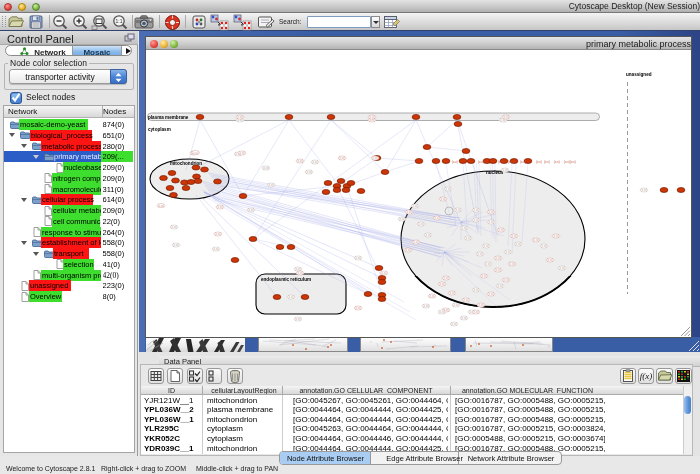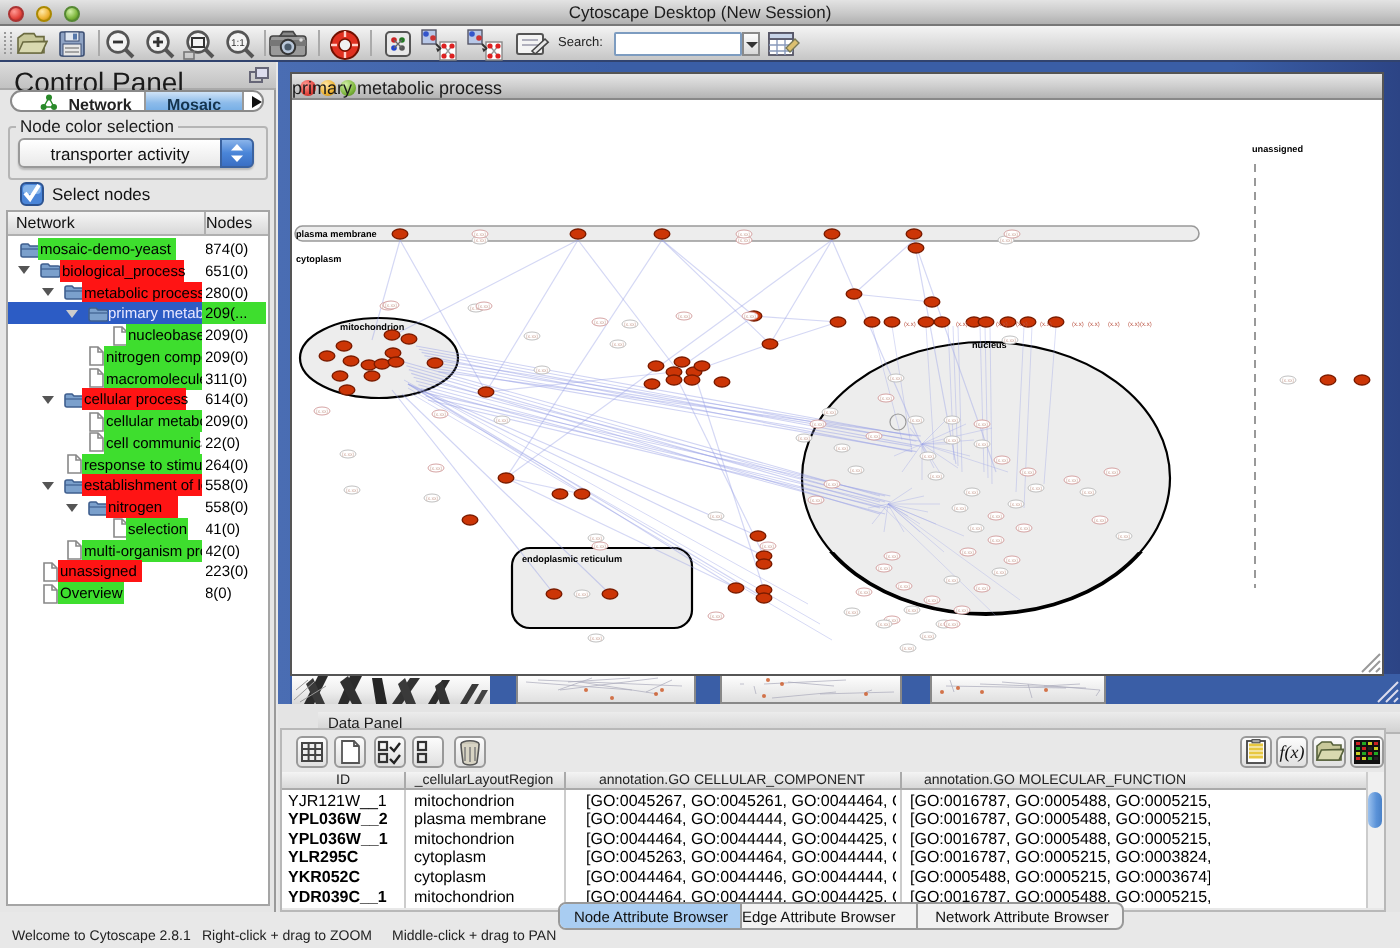--- a/index.html
+++ b/index.html
@@ -3,21 +3,21 @@
 *{margin:0;padding:0;box-sizing:border-box;}
 html,body{width:700px;height:474px;overflow:hidden;}
 body{font-family:"Liberation Sans",sans-serif;background:#e8e8e8;position:relative;}
 .abs{position:absolute;}
 </style></head><body>
 
 <div class="abs" style="left:0;top:0;width:700px;height:13px;background:linear-gradient(#e3e3e3,#c9c9c9 55%,#b0b0b0);border-bottom:1px solid #777;">
  <div class="abs" style="left:4px;top:3px;width:8px;height:8px;border-radius:50%;background:radial-gradient(circle at 35% 30%,#ff9a94,#e3443c 60%,#9c1f1a);border:0.5px solid #a33;"></div>
  <div class="abs" style="left:18px;top:3px;width:8px;height:8px;border-radius:50%;background:radial-gradient(circle at 35% 30%,#ffe9a8,#eeb231 60%,#aa7a12);border:0.5px solid #a80;"></div>
  <div class="abs" style="left:32px;top:3px;width:8px;height:8px;border-radius:50%;background:radial-gradient(circle at 35% 30%,#d2f0a8,#7db63c 60%,#4a7a14);border:0.5px solid #583;"></div>
- <div class="abs" style="left:0;top:1px;width:700px;text-align:center;font-size:8.5px;color:#1c1c1c;">Cytoscape Desktop (New Session)</div>
+ <div class="abs" style="left:0;top:1px;width:700px;text-align:right;font-size:8.5px;color:#1c1c1c;">Cytoscape Desktop (New Session)</div>
 </div>
 
 <div class="abs" style="left:0;top:13px;width:700px;height:18px;background:linear-gradient(#f4f4f4,#d9d9d9 60%,#c6c6c6);border-bottom:1.5px solid #31436e;">
     <div class="abs" style="left:2px;top:3px;width:1px;height:11px;background:repeating-linear-gradient(#999 0 1px,transparent 1px 2px);"></div>
     <div class="abs" style="left:5px;top:3px;width:1px;height:11px;background:repeating-linear-gradient(#999 0 1px,transparent 1px 2px);"></div>
     <div class="abs" style="left:7px;top:1px;width:17px;height:16px;"><svg width="17" height="16" viewBox="0 0 17 16">
         <path d="M2 5 l3 -2.2 5 0 1 1.5 4 0 0 8 -13 0z" fill="#c8c89a" stroke="#6b6b40" stroke-width="0.8"></path>
         <path d="M2 12.5 l2.5-5.5 12-0.3 -2.7 5.8z" fill="#d9d9b0" stroke="#6b6b40" stroke-width="0.8"></path>
       </svg></div>
     <div class="abs" style="left:28px;top:1px;width:17px;height:16px;"><svg width="16" height="16" viewBox="0 0 16 16">
@@ -113,21 +113,21 @@
     <div class="abs" style="left:372.5px;top:7.5px;width:0;height:0;border-left:3px solid transparent;border-right:3px solid transparent;border-top:3.5px solid #333;"></div>
     <div class="abs" style="left:383px;top:1px;width:17px;height:16px;"><svg width="18" height="16" viewBox="0 0 18 16">
         <rect x="1.5" y="2.5" width="12" height="11" fill="#fff" stroke="#556" stroke-width="0.9"></rect>
         <path d="M1.5 5.5 h12 M1.5 8.5 h12 M1.5 11.5 h12 M5.5 2.5 v11 M9.5 2.5 v11" stroke="#8899bb" stroke-width="0.7"></path>
         <rect x="1.5" y="2.5" width="12" height="3" fill="#c8d4e8" stroke="#556" stroke-width="0.9"></rect>
         <path d="M10 10 l4.5-4.5 2 2 L12 12z" fill="#ddc070" stroke="#775" stroke-width="0.7"></path>
       </svg></div>
   </div>
 <div class="abs" style="left:0;top:31px;width:138px;height:425px;background:#e6e6e6;border-right:1px solid #9a9a9a;"></div>
 <div class="abs" style="left:0;top:31px;width:138px;height:14px;background:linear-gradient(#dcdcdc,#c2c2c2);border-bottom:1px solid #aaa;">
-    <div class="abs" style="left:7px;top:2px;font-size:14px;color:#1a1a1a;">Control Panel</div>
+    <div class="abs" style="left:7px;top:2px;font-size:11px;color:#1a1a1a;">Control Panel</div>
     <svg class="abs" style="left:124px;top:2px" width="11" height="10" viewBox="0 0 11 10">
       <rect x="1" y="3" width="6" height="5" fill="none" stroke="#667" stroke-width="1"></rect>
       <rect x="4" y="1" width="6" height="5" fill="#dde" stroke="#667" stroke-width="1"></rect>
     </svg>
   </div>
 <div class="abs" style="left:5px;top:45px;width:127px;height:11px;background:#fff;border:1px solid #8a8a8a;border-radius:5.5px;overflow:hidden;">
 <div class="abs" style="left:66px;top:0;width:50px;height:11px;background:linear-gradient(#cfe3f7,#8cbbea 50%,#6da9e4);border-left:1px solid #999;border-right:1px solid #999;"></div>
 <svg class="abs" style="left:14px;top:1px" width="9" height="9" viewBox="0 0 9 9">
       <circle cx="4.5" cy="1.8" r="1.5" fill="#2a8a2a"></circle>
       <circle cx="1.8" cy="6.5" r="1.5" fill="#2a8a2a"></circle>
@@ -250,36 +250,36 @@
   </svg>
 <div class="abs" style="left:41px;top:237.25px;width:60px;height:11px;background:#ff1414;"></div>
 <div class="abs" style="left:42px;top:238.45px;font-size:7.5px;color:#000;white-space:nowrap;width:59px;overflow:hidden;">establishment of lo</div>
 <div class="abs" style="left:102.5px;top:238.45px;font-size:7.5px;color:#000;white-space:nowrap;width:31px;overflow:hidden;">558(0)</div>
 <div class="abs" style="left:33px;top:251.5px;width:0;height:0;border-left:3.2px solid transparent;border-right:3.2px solid transparent;border-top:4.5px solid #555;"></div>
 <svg class="abs" style="left:44px;top:249.5px" width="10" height="8" viewBox="0 0 10 8">
     <path d="M0.5 2 q0-1 1-1 h2.5 l1 1 h4 q1 0 1 1 v3.5 q0 1-1 1 h-7.5 q-1 0-1-1z" fill="#7ba0cc" stroke="#3f5f8f" stroke-width="0.8"></path>
     <path d="M0.5 3.5 h9" stroke="#3f5f8f" stroke-width="0.6"></path>
   </svg>
 <div class="abs" style="left:53px;top:248.0px;width:36px;height:11px;background:#ff1414;"></div>
-<div class="abs" style="left:54px;top:249.2px;font-size:7.5px;color:#000;white-space:nowrap;width:47px;overflow:hidden;">nitrogen</div>
+<div class="abs" style="left:54px;top:249.2px;font-size:7.5px;color:#000;white-space:nowrap;width:47px;overflow:hidden;">transport</div>
 <div class="abs" style="left:102.5px;top:249.2px;font-size:7.5px;color:#000;white-space:nowrap;width:31px;overflow:hidden;">558(0)</div>
 <svg class="abs" style="left:56px;top:259.25px" width="8" height="10" viewBox="0 0 8 10">
     <path d="M1 0.5 h4 l2.5 2.5 v6.5 h-6.5z" fill="#fff" stroke="#888" stroke-width="0.8"></path>
     <path d="M5 0.5 v2.5 h2.5" fill="none" stroke="#888" stroke-width="0.8"></path>
   </svg>
 <div class="abs" style="left:63px;top:258.75px;width:31px;height:11px;background:#3ede2e;"></div>
 <div class="abs" style="left:64px;top:259.95px;font-size:7.5px;color:#000;white-space:nowrap;width:37px;overflow:hidden;">selection</div>
 <div class="abs" style="left:102.5px;top:259.95px;font-size:7.5px;color:#000;white-space:nowrap;width:31px;overflow:hidden;">41(0)</div>
 <svg class="abs" style="left:33px;top:270.0px" width="8" height="10" viewBox="0 0 8 10">
     <path d="M1 0.5 h4 l2.5 2.5 v6.5 h-6.5z" fill="#fff" stroke="#888" stroke-width="0.8"></path>
     <path d="M5 0.5 v2.5 h2.5" fill="none" stroke="#888" stroke-width="0.8"></path>
   </svg>
 <div class="abs" style="left:41px;top:269.5px;width:60px;height:11px;background:#3ede2e;"></div>
 <div class="abs" style="left:42px;top:270.7px;font-size:7.5px;color:#000;white-space:nowrap;width:59px;overflow:hidden;">multi-organism pro</div>
-<div class="abs" style="left:102.5px;top:270.7px;font-size:7.5px;color:#000;white-space:nowrap;width:31px;overflow:hidden;">42(0)</div>
+<div class="abs" style="left:102.5px;top:270.7px;font-size:7.5px;color:#000;white-space:nowrap;width:31px;overflow:hidden;font-family:Liberation Serif, serif;">42(0)</div>
 <svg class="abs" style="left:21px;top:280.75px" width="8" height="10" viewBox="0 0 8 10">
     <path d="M1 0.5 h4 l2.5 2.5 v6.5 h-6.5z" fill="#fff" stroke="#888" stroke-width="0.8"></path>
     <path d="M5 0.5 v2.5 h2.5" fill="none" stroke="#888" stroke-width="0.8"></path>
   </svg>
 <div class="abs" style="left:29px;top:280.25px;width:42px;height:11px;background:#ff1414;"></div>
 <div class="abs" style="left:30px;top:281.45px;font-size:7.5px;color:#000;white-space:nowrap;width:71px;overflow:hidden;">unassigned</div>
 <div class="abs" style="left:102.5px;top:281.45px;font-size:7.5px;color:#000;white-space:nowrap;width:31px;overflow:hidden;">223(0)</div>
 <svg class="abs" style="left:21px;top:291.5px" width="8" height="10" viewBox="0 0 8 10">
     <path d="M1 0.5 h4 l2.5 2.5 v6.5 h-6.5z" fill="#fff" stroke="#888" stroke-width="0.8"></path>
     <path d="M5 0.5 v2.5 h2.5" fill="none" stroke="#888" stroke-width="0.8"></path>
@@ -358,21 +358,21 @@
     </svg>
     <svg class="abs" style="left:543px;top:3px" width="12" height="12" viewBox="0 0 12 12">
       <path d="M11 1 L1 11 M11 5 L5 11 M11 9 L9 11" stroke="#dde" stroke-width="1"></path>
     </svg>
   </div>
 <div class="abs" style="left:145px;top:36px;width:547px;height:302px;border:1px solid #555;background:#fff;">
 <div class="abs" style="left:0;top:0;width:545px;height:13px;background:linear-gradient(#e6e6e6,#cccccc 55%,#b3b3b3);border-bottom:1px solid #888;">
  <div class="abs" style="left:4px;top:2.5px;width:8px;height:8px;border-radius:50%;background:radial-gradient(circle at 35% 30%,#ff9a94,#e3443c 60%,#9c1f1a);"></div>
  <div class="abs" style="left:14px;top:2.5px;width:8px;height:8px;border-radius:50%;background:radial-gradient(circle at 35% 30%,#ffe9a8,#eeb231 60%,#aa7a12);"></div>
  <div class="abs" style="left:24px;top:2.5px;width:8px;height:8px;border-radius:50%;background:radial-gradient(circle at 35% 30%,#d2f0a8,#7db63c 60%,#4a7a14);"></div>
- <div class="abs" style="left:0;top:1.5px;width:545px;text-align:left;font-size:9px;color:#1a1a1a;">primary metabolic process</div>
+ <div class="abs" style="left:0;top:1.5px;width:545px;text-align:right;font-size:9px;color:#1a1a1a;">primary metabolic process</div>
 </div>
 </div>
 <svg class="abs" style="left:146px;top:50px;" width="545" height="287" viewBox="0 0 545 287">
     <rect x="1.5" y="63" width="452" height="7.5" rx="3.75" fill="#ededed" stroke="#999" stroke-width="0.8"></rect>
     <ellipse cx="43.5" cy="129" rx="39.5" ry="20" fill="#ededed" stroke="#000" stroke-width="1.1"></ellipse>
     <ellipse cx="347" cy="189" rx="92" ry="68" fill="#ededed" stroke="#000" stroke-width="1.1"></ellipse>
     <defs>
       <clipPath id="nb">
         <rect x="266" y="226" width="172" height="40"></rect>
       </clipPath>
@@ -818,18 +818,18 @@
 <div class="abs" style="left:144px;top:443.7499999999999px;font-size:8px;font-weight:bold;color:#000;white-space:nowrap;">YDR039C__1</div>
 <div class="abs" style="left:207px;top:443.7499999999999px;font-size:8px;color:#000;white-space:nowrap;">mitochondrion</div>
 <div class="abs" style="left:293px;top:443.7499999999999px;font-size:8px;color:#000;white-space:nowrap;width:155px;overflow:hidden;">[GO:0044464, GO:0044444, GO:0044425, G...</div>
 <div class="abs" style="left:455px;top:443.7499999999999px;font-size:8px;color:#000;white-space:nowrap;width:150px;overflow:hidden;">[GO:0016787, GO:0005488, GO:0005215, G...</div>
 <div class="abs" style="left:683px;top:386px;width:9px;height:68px;background:#f0f0f0;border-left:1px solid #ccc;"></div>
 <div class="abs" style="left:684px;top:396px;width:7px;height:18px;border-radius:4px;background:linear-gradient(90deg,#9cc2ee,#5a92d8 60%,#4a82c8);"></div>
 <div class="abs" style="left:279px;top:451px;width:283px;height:14px;background:#f2f2f2;border:1px solid #999;border-radius:4px;overflow:hidden;z-index:9;">
 <div class="abs" style="left:0;top:0;width:91px;height:14px;background:#a9cdf2;border-right:1px solid #999;"></div>
 <div class="abs" style="left:0;top:2px;width:91px;text-align:center;font-size:7.5px;color:#111;">Node Attribute Browser</div>
 <div class="abs" style="left:91px;top:0;width:88px;height:14px;border-right:1px solid #999;"></div>
-<div class="abs" style="left:91px;top:2px;width:92px;text-align:left;font-size:7.5px;color:#111;">Edge Attribute Browser</div>
+<div class="abs" style="left:91px;top:2px;width:92px;text-align:right;font-size:7.5px;color:#111;">Edge Attribute Browser</div>
 <div class="abs" style="left:179px;top:2px;width:104px;text-align:center;font-size:7.5px;color:#111;">Network Attribute Browser</div>
 </div>
 <div class="abs" style="left:0;top:456px;width:700px;height:18px;background:#e8e8e8;"></div>
 <div class="abs" style="left:6px;top:464.5px;font-size:7px;color:#222;">Welcome to Cytoscape 2.8.1</div>
 <div class="abs" style="left:101px;top:464.5px;font-size:7px;color:#222;">Right-click + drag to ZOOM</div>
 <div class="abs" style="left:196px;top:464.5px;font-size:7px;color:#222;">Middle-click + drag to PAN</div>
 </body></html>

